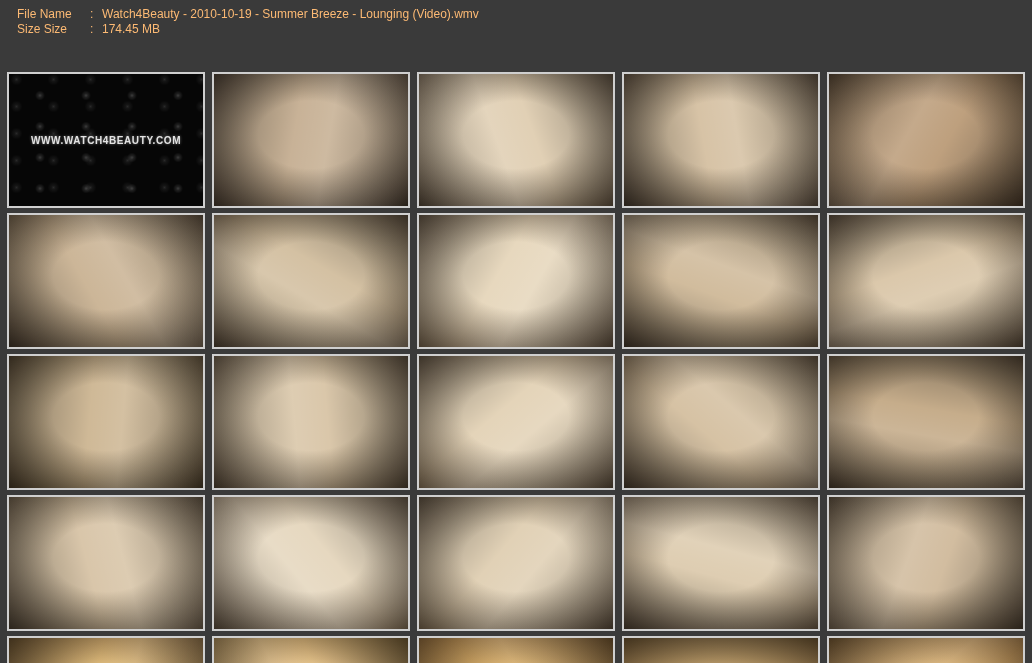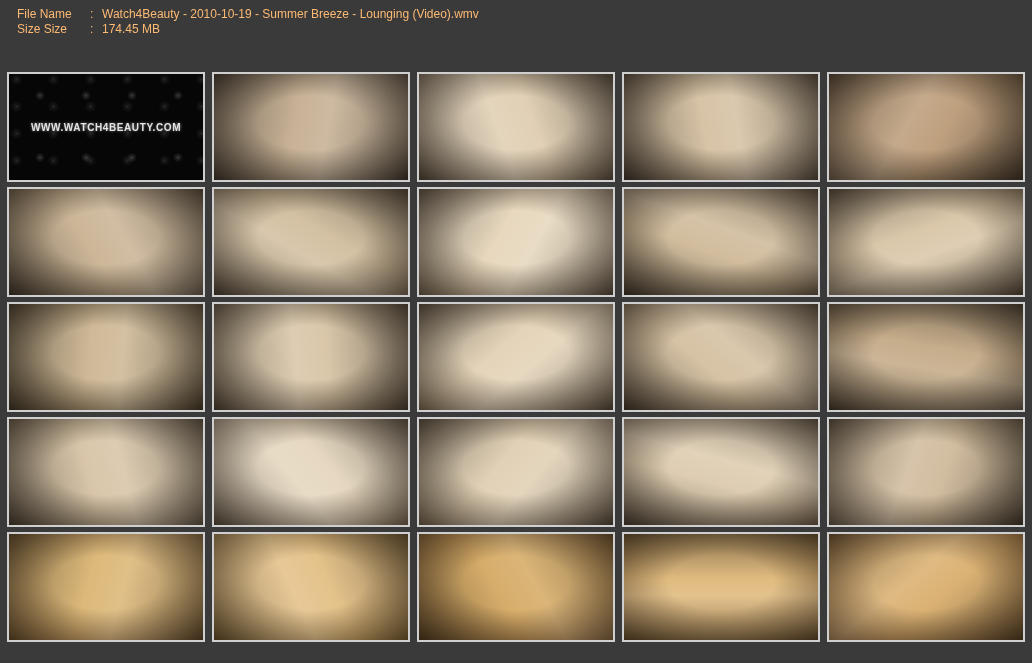--- a/index.html
+++ b/index.html
@@ -36,21 +36,21 @@
   }
 
   
   .thumb-grid {
     display: grid;
     grid-template-columns: repeat(5, 1fr);
     gap: 5px 7px;
     padding: 0 7px 6px 7px;
   }
   .thumb {
-    height: 110px;
+    height: 136px;
     box-sizing: border-box;
     border: 2px solid #cfcfcf;
     position: relative;
     display: flex;
     align-items: center;
     justify-content: center;
     overflow: hidden;
     background: #111;
   }
 

